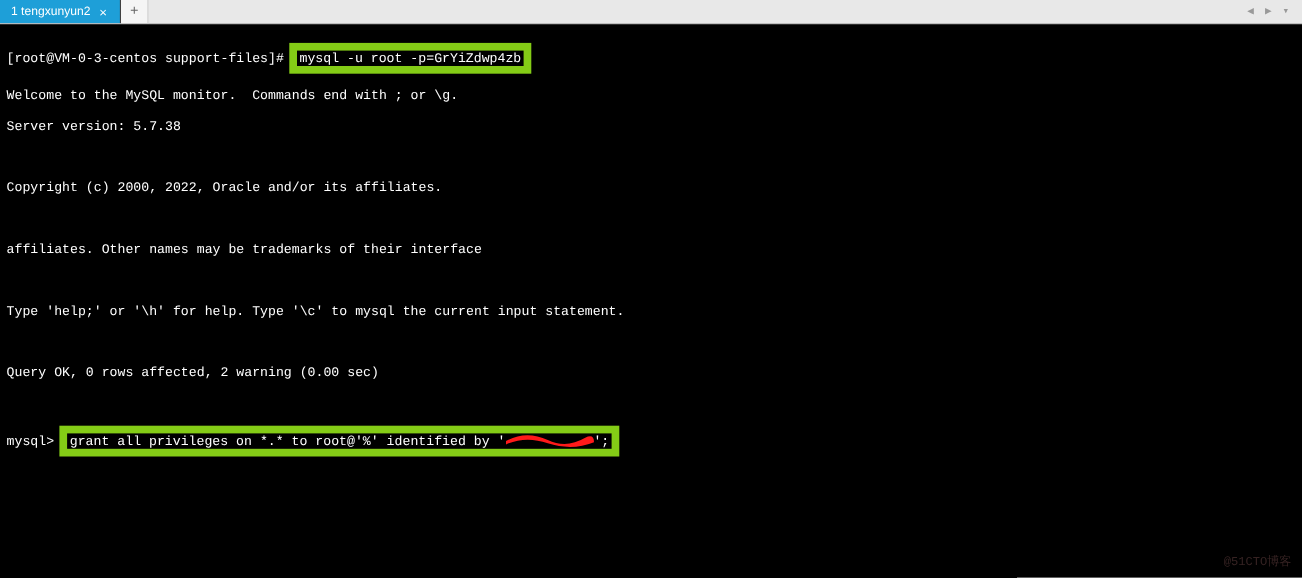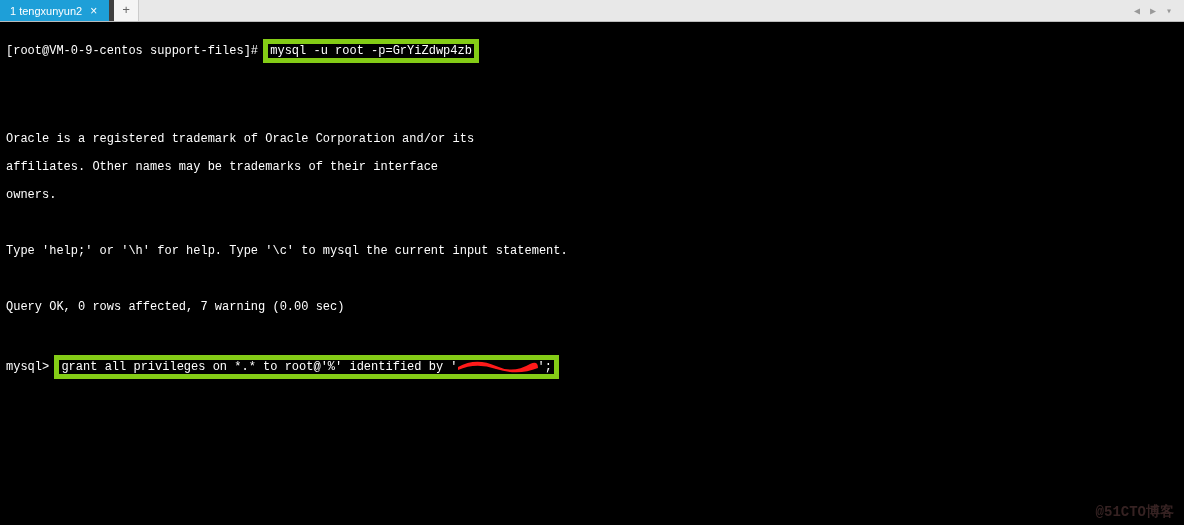--- a/index.html
+++ b/index.html
@@ -21,21 +21,21 @@
     }
     .tab {
       background: #1e9fd8;
       color: #fff;
       padding: 6px 10px;
       display: flex;
       align-items: center;
       gap: 6px;
       font-size: 11px;
       font-family: Tahoma, sans-serif;
-      border-right: 5px solid #404040;
+      border-right: 1px solid #404040;
     }
     .tab-close {
       color: #fff;
       font-size: 12px;
       cursor: pointer;
       padding: 0 2px;
     }
     .tab-add {
       background: #f5f5f5;
       color: #666;
@@ -65,68 +65,68 @@
       width: 100%;
       height: 503px;
       padding: 4px 6px;
       line-height: 14px;
       position: relative;
       white-space: pre;
       overflow: hidden;
     }
     .line { white-space: pre; }
     .highlight {
-      border: 5px solid #84cc16;
+      border: 7px solid #84cc16;
       display: inline-block;
       padding: 0 2px;
       margin: -1px -2px;
     }
     .redact {
       display: inline-block;
       position: relative;
       vertical-align: middle;
     }
     .redact svg { display: block; }
     .watermark {
       position: absolute;
       bottom: 6px;
       right: 10px;
       color: #5a3a3a;
-      font-size: 14px;
+      font-size: 11px;
       opacity: 0.6;
-      font-weight: bold;
     }
   </style>
 </head>
 <body>
 
 <div class="tab-bar">
   <div class="tab">
     <span>1 tengxunyun2</span>
     <span class="tab-close">×</span>
   </div>
   <div class="tab-add">+</div>
   <div class="nav-arrows">
     <span class="nav-arrow">◀</span>
     <span class="nav-arrow">▶</span>
     <span class="nav-arrow">▾</span>
   </div>
 </div>
 
 <div class="terminal">
-<div class="line"><span>[root@VM-0-9-centos support-files]# </span><span class="highlight">mysql -u root -p=GrYiZdwp4zb</span></div>
+<div class="line"><span>[root@VM-0-3-centos support-files]# </span><span class="highlight">mysql -u root -p=GrYiZdwp4zb</span></div>
+<div class="line">Welcome to the MySQL monitor.  Commands end with ; or \g.</div>
+<div class="line">Server version: 5.7.38</div>
 <div class="line">&nbsp;</div>
+<div class="line">Copyright (c) 2000, 2022, Oracle and/or its affiliates.</div>
 <div class="line">&nbsp;</div>
-<div class="line">Oracle is a registered trademark of Oracle Corporation and/or its</div>
 <div class="line">affiliates. Other names may be trademarks of their interface</div>
-<div class="line">owners.</div>
 <div class="line">&nbsp;</div>
 <div class="line">Type 'help;' or '\h' for help. Type '\c' to mysql the current input statement.</div>
 <div class="line">&nbsp;</div>
-<div class="line">Query OK, 0 rows affected, 7 warning (0.00 sec)</div>
+<div class="line">Query OK, 0 rows affected, 2 warning (0.00 sec)</div>
 <div class="line">&nbsp;</div>
 <div class="line"><span>mysql&gt; </span><span class="highlight"><span>grant all privileges on *.* to root@'%' identified by '</span><span class="redact"><svg width="80" height="14">
             <path d="M0 7 Q 18 -3 38 6 Q 55 14 72 4 Q 80 0 80 8 Q 60 16 38 9 Q 18 2 0 10 Z" fill="#ff1a1a"></path>
           </svg></span><span>';</span></span></div>
 
 
 
 
 
 

